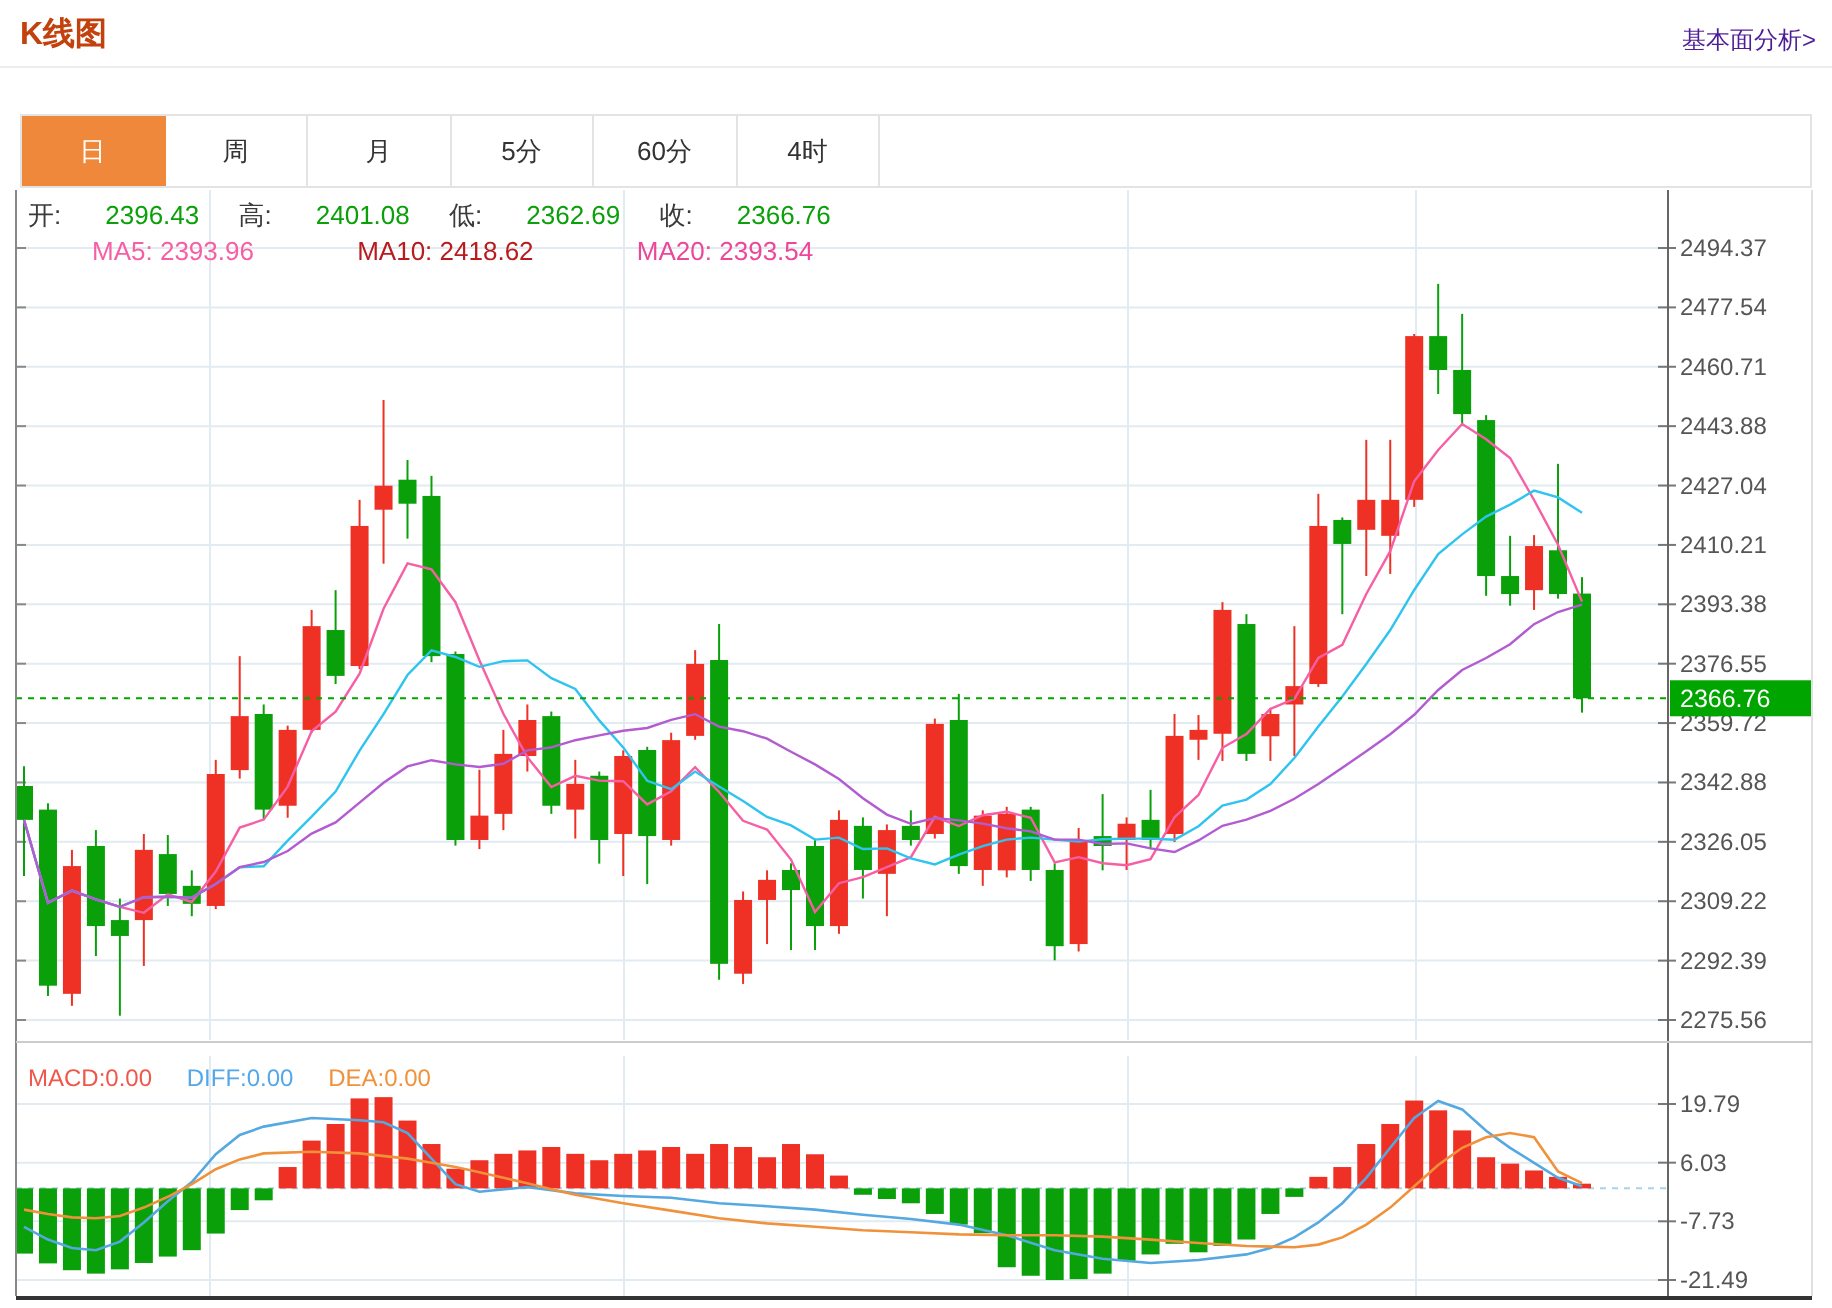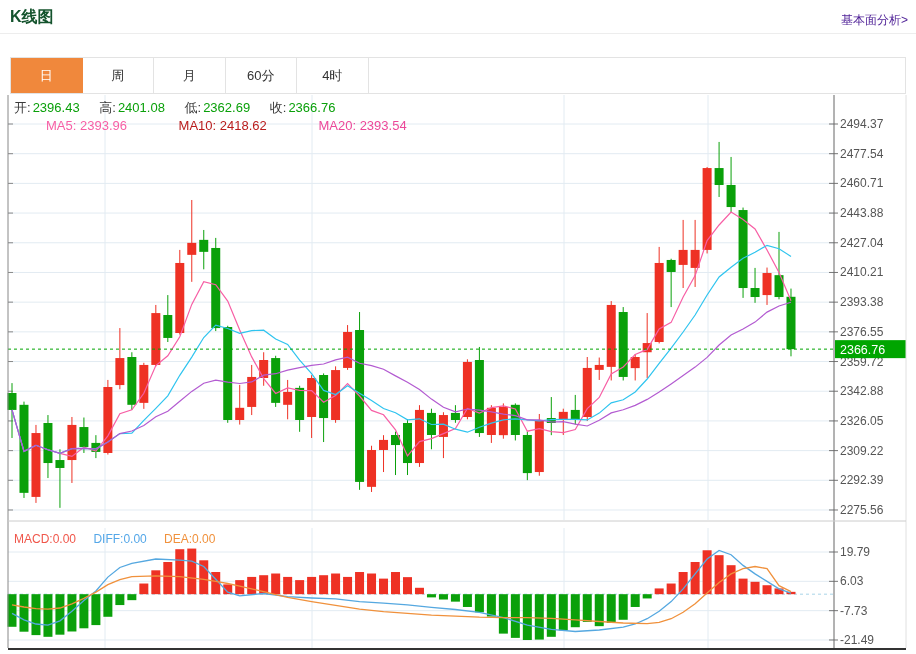--- a/index.html
+++ b/index.html
@@ -1,31 +1,31 @@
 <!DOCTYPE html>
 <html><head>
 <meta charset="utf-8">
 <style>
   html,body{margin:0;padding:0;background:#fff;}
   body{font-family:"Liberation Sans","DejaVu Sans",sans-serif;}
   #app{position:relative;width:916px;height:654px;background:#fff;overflow:hidden;}
   #chart-svg{position:absolute;left:0;top:0;z-index:1;}
-  .hdr-title{position:absolute;left:10px;top:7px;font-size:16px;font-weight:bold;color:#14532d;z-index:3;}
+  .hdr-title{position:absolute;left:10px;top:7px;font-size:16px;font-weight:bold;color:#c2410c;z-index:3;}
   .hdr-link{position:absolute;right:8px;top:12px;font-size:12px;color:#4c1d95;cursor:pointer;z-index:3;text-align:right;}
   .hdr-divider{position:absolute;left:0;top:33px;width:916px;border-top:1px solid #ededed;z-index:2;}
   .tabs{position:absolute;left:10px;top:57px;width:896px;height:37px;display:flex;border:1px solid #e3e3e3;box-sizing:border-box;background:#fff;z-index:3;}
   .tab{width:71.5px;flex:0 0 71.5px;border-right:1px solid #e3e3e3;display:flex;align-items:center;justify-content:center;font-size:13px;color:#333;cursor:pointer;box-sizing:border-box;background:#fff;}
   .tab.active{background:#f0883c;border-color:#f0883c;color:#fff;}
   .tabs-spacer{flex:1;}
   .row{position:absolute;z-index:2;white-space:nowrap;font-size:13px;line-height:16px;}
   .ohlc-row{left:14px;top:100px;}
   .ma-row{left:14px;top:118px;}
   .macd-row{left:14px;top:531px;font-size:12px;}
   .k{color:#3a3a3a;margin-right:2px;}
-  .v{margin-right:16px;}
+  .v{margin-right:16px;margin-left:20px;}
   .up-text{color:#0aa00a;}
   .item{margin-right:16px;margin-left:32px;}
   .ma5{color:#f75fa5;} .ma10{color:#b91c1c;} .ma20{color:#ec4899;text-align:right;}
   .c-macd{color:#f0564a;margin-right:14px;}
   .c-diff{color:#54a7e8;margin-right:14px;}
   .c-dea{color:#f0913c;}
   text{font-family:"Liberation Sans","DejaVu Sans",sans-serif;}
 </style>
 </head>
 <body>
@@ -323,20 +323,21 @@
     </svg>
 
   <div class="hdr-title">K线图</div>
   <div class="hdr-link">基本面分析&gt;</div>
   <div class="hdr-divider"></div>
 
   <div class="tabs" id="tabs">
       <div class="tab active">日</div>
       <div class="tab">周</div>
       <div class="tab">月</div>
+      <div class="tab">5分</div>
       <div class="tab">60分</div>
       <div class="tab">4时</div>
       <div class="tabs-spacer"></div>
     </div>
 
   <div class="row ohlc-row">
     <span class="k">开:</span><span class="v up-text">2396.43</span>
     <span class="k">高:</span><span class="v up-text">2401.08</span>
     <span class="k">低:</span><span class="v up-text">2362.69</span>
     <span class="k">收:</span><span class="v up-text">2366.76</span>

